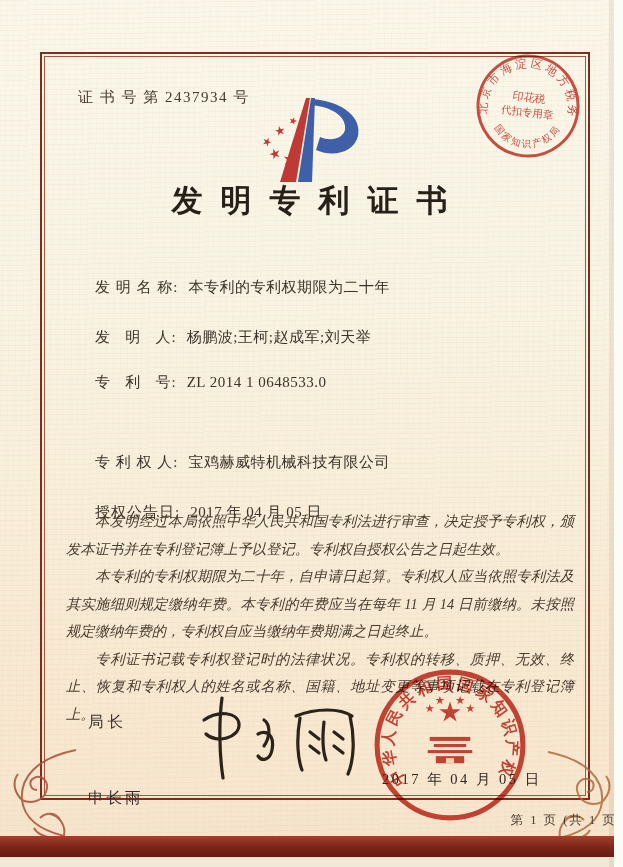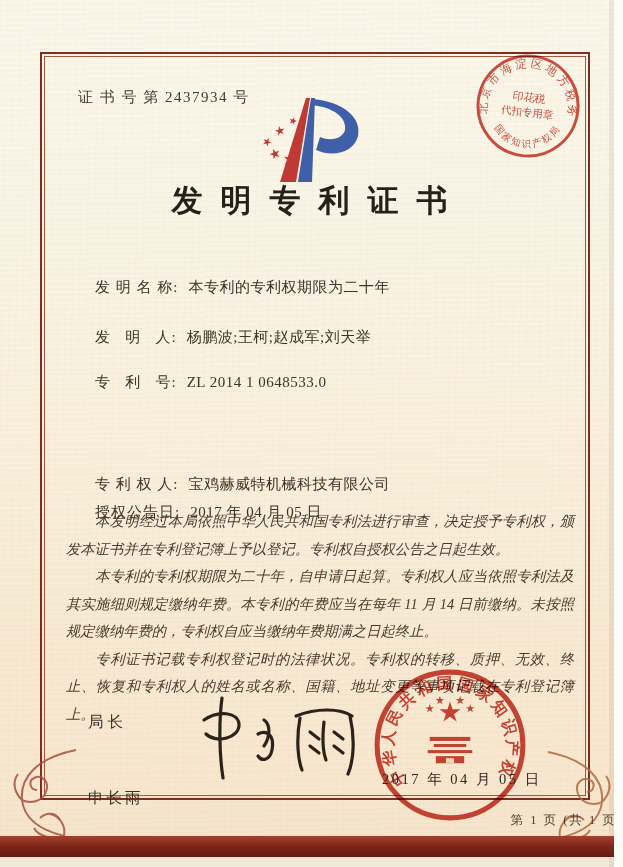--- a/index.html
+++ b/index.html
@@ -26,21 +26,21 @@
 
   .tax-seal{position:absolute;left:472px;top:50px;width:112px;height:112px;
     transform:rotate(7deg);opacity:.88;mix-blend-mode:multiply;z-index:5;}
 
   .title{position:absolute;left:12px;right:0;top:180px;text-align:center;
     font-size:31px;font-weight:bold;color:#262019;letter-spacing:18px;padding-left:2px;}
 
   .field{position:absolute;left:80px;font-size:15px;color:#3c332a;white-space:pre;}
   .field .flabel{white-space:pre;letter-spacing:1px;}
   .field .fvalue{margin-left:10px;white-space:pre;letter-spacing:.5px;}
-  .f0{top:261px}.f1{top:311px}.f2{top:356px}.f3{top:399px}.f4{top:458px}.f5{top:486px}
+  .f0{top:261px}.f1{top:311px}.f2{top:356px}.f3{top:399px}.f4{top:436px}.f5{top:486px}
 
   .paras{position:absolute;left:66px;top:508px;width:508px;font-size:14.3px;
     line-height:1.93;color:#473b2e;text-align:justify;font-style:italic;}
   .paras p{margin:0;text-indent:2.05em;}
 
   .sig-title{position:absolute;left:88px;top:712px;font-size:15.5px;letter-spacing:4px;color:#37302a;}
   .sig-name{position:absolute;left:88px;top:788px;font-size:15.5px;letter-spacing:3px;color:#37302a;}
   .sig-hand{position:absolute;left:192px;top:690px;width:175px;height:95px;}
 
   .issue-seal{position:absolute;left:369px;top:664px;width:162px;height:162px;

